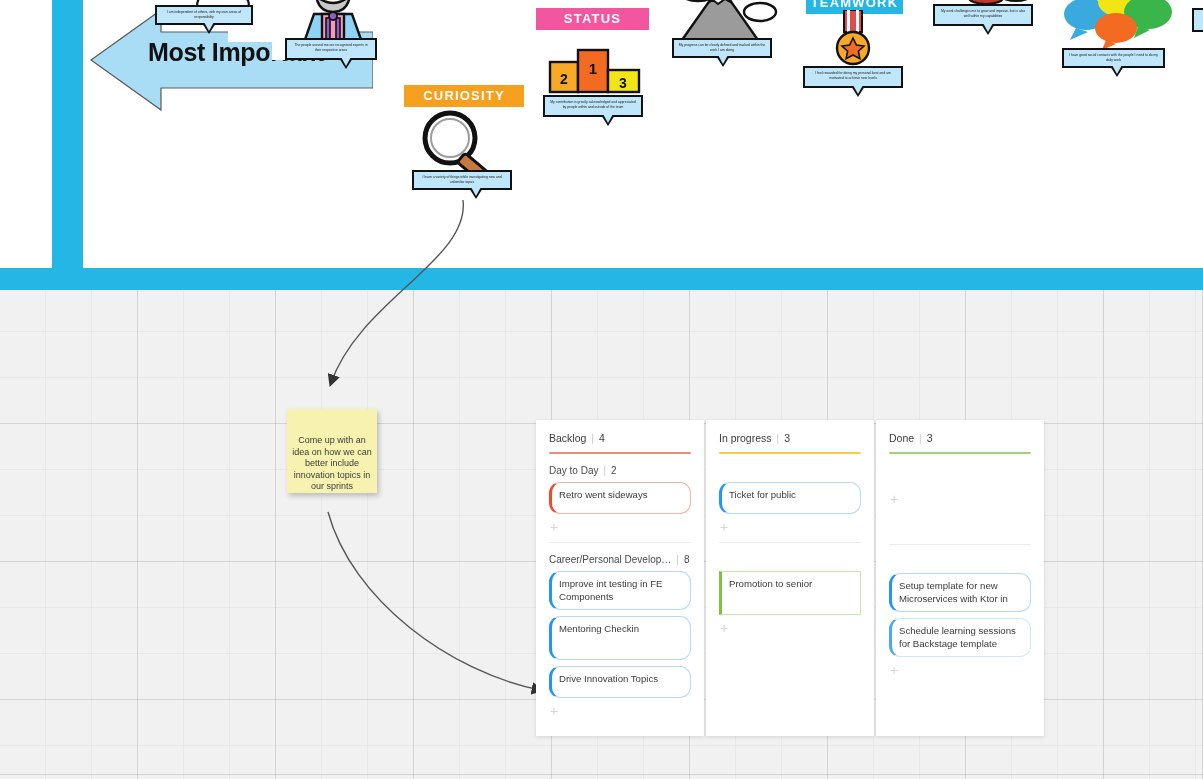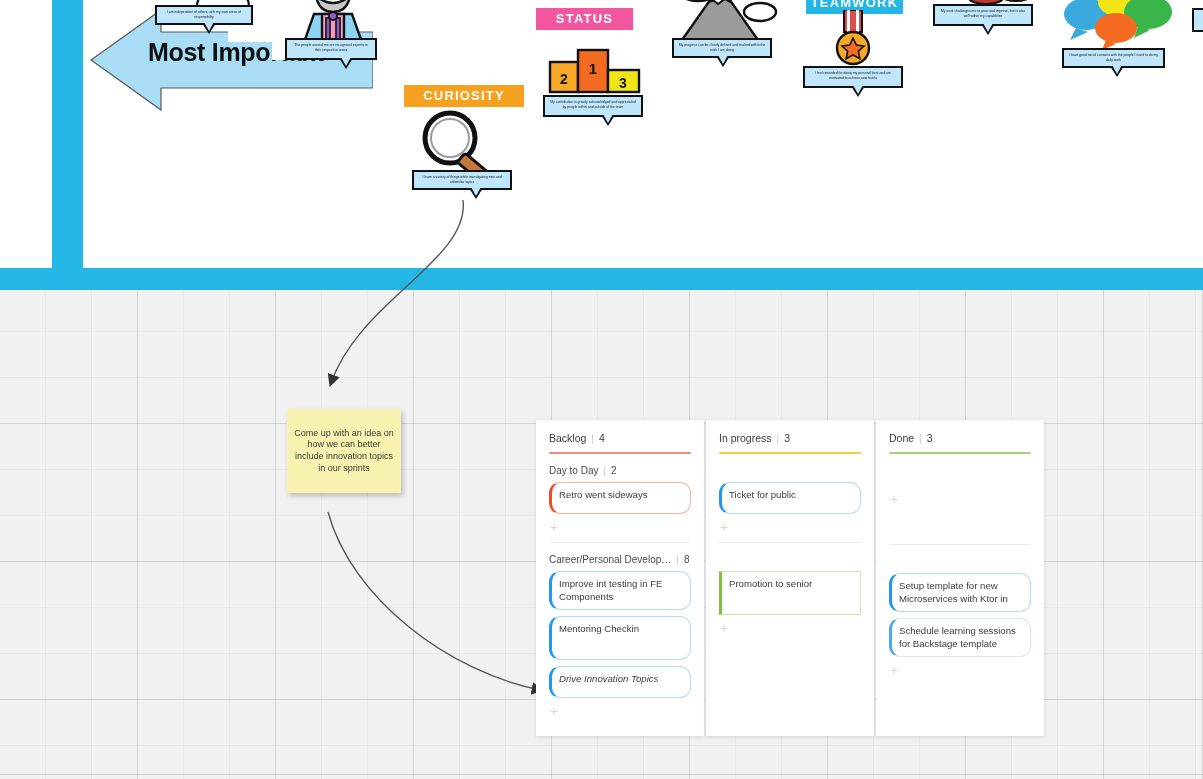--- a/index.html
+++ b/index.html
@@ -29,21 +29,21 @@
   }
   .white-mask{position:absolute;background:#fff;}
 
   
   .sec-label{
     position:absolute;color:#fff;font-weight:bold;font-size:13px;
     letter-spacing:1.2px;text-align:center;line-height:22px;height:22px;
     font-family:"Liberation Sans",sans-serif;
   }
   .sec-label.curiosity{left:404px;top:85px;width:120px;background:#f5a01e;}
-  .sec-label.status{left:536px;top:8px;width:97px;background:#f2569f;}
+  .sec-label.status{left:536px;top:8px;width:113px;background:#f2569f;}
   .sec-label.teamwork{left:806px;top:-8px;width:97px;background:#24b7e6;}
 
   
   .bubble{
     position:absolute;background:#bfe6fa;border:2px solid #111;
     box-sizing:border-box;
   }
   .bubble .btxt{
     display:block;font-size:3.4px;line-height:4.6px;color:#1a1a1a;
     text-align:center;padding:3px 4px 0 4px;overflow:hidden;
@@ -70,24 +70,24 @@
       repeating-linear-gradient(to right, rgba(0,0,0,.085) 0 1px, transparent 1px 138px),
       repeating-linear-gradient(to bottom, rgba(0,0,0,.085) 0 1px, transparent 1px 138px),
       repeating-linear-gradient(to right, rgba(0,0,0,.035) 0 1px, transparent 1px 46px),
       repeating-linear-gradient(to bottom, rgba(0,0,0,.035) 0 1px, transparent 1px 46px),
       #f1f1f1;
     background-position:-1px -5px,-1px -5px,-1px -5px,-1px -5px,0 0;
   }
 
   
   .sticky{
-    position:absolute;left:287px;top:409px;width:114px;height:84px;
+    position:absolute;left:287px;top:409px;width:90px;height:84px;
     background:#f7f2af;
     box-shadow:2px 3px 5px rgba(0,0,0,.22);
-    display:flex;align-items:center;justify-content:center;
+    display:flex;align-items:flex-end;justify-content:center;
   }
   .sticky span{
     display:block;font-size:9px;line-height:11.6px;color:#3b3b3b;text-align:center;
     padding:0 5px;font-family:"Liberation Sans",sans-serif;
   }
 
   
   .kanban{
     position:absolute;left:536px;top:420px;width:508px;height:316px;
     display:flex;gap:0;
@@ -292,21 +292,21 @@
         <span>Career/Personal Develop…</span>
         <span class="sep">|</span>
         <span>8</span>
       </div>
       <div class="card h32" style="border-color:#b7dcf7;border-left-color:#2196f3;">
         <span>Improve int testing in FE Components</span>
       </div>
       <div class="card h44" style="border-color:#b7dcf7;border-left-color:#2196f3;border-radius:11px;">
         <span>Mentoring Checkin</span>
       </div>
-      <div class="card h32" style="border-color:#b7dcf7;border-left-color:#2196f3;font-style:italic;">
+      <div class="card h32" style="border-color:#b7dcf7;border-left-color:#2196f3;">
         <span>Drive Innovation Topics</span>
       </div>
       <div class="plus">+</div>
     </div>
 
     <div class="kcol">
       <div class="kcol-head">
         <span>In progress</span>
         <span class="sep">|</span>
         <span class="cnt">3</span>

